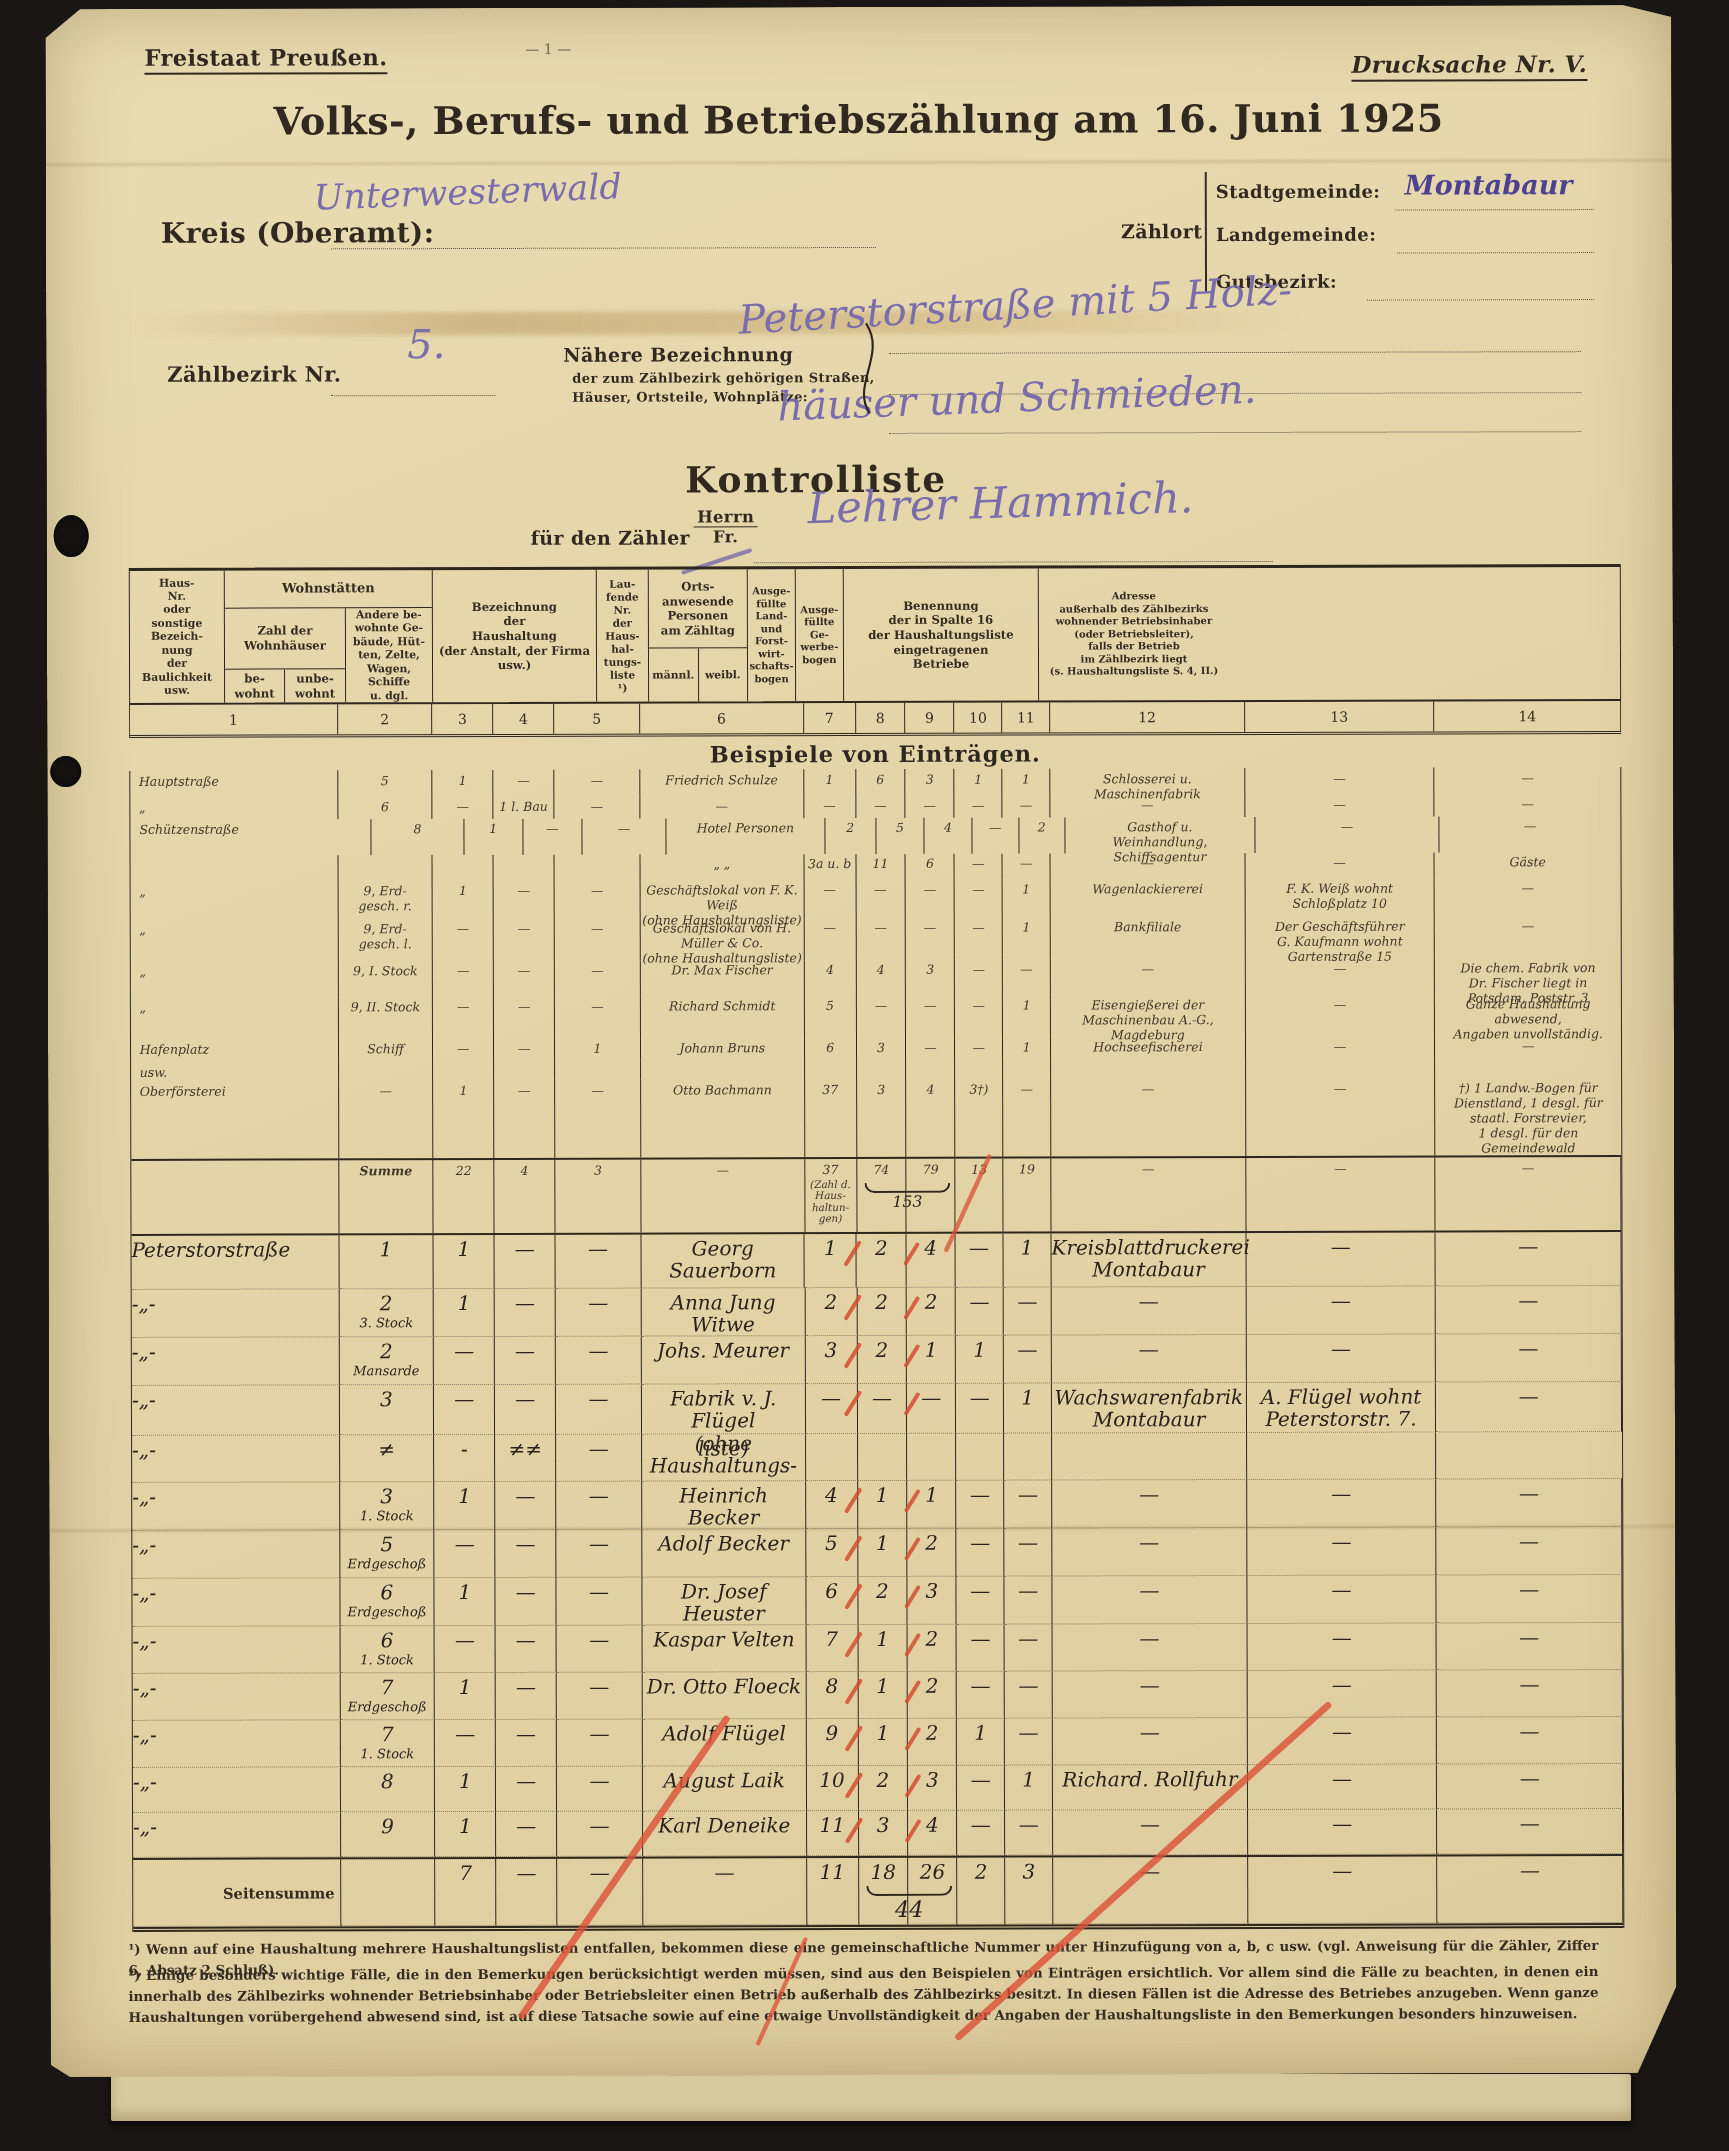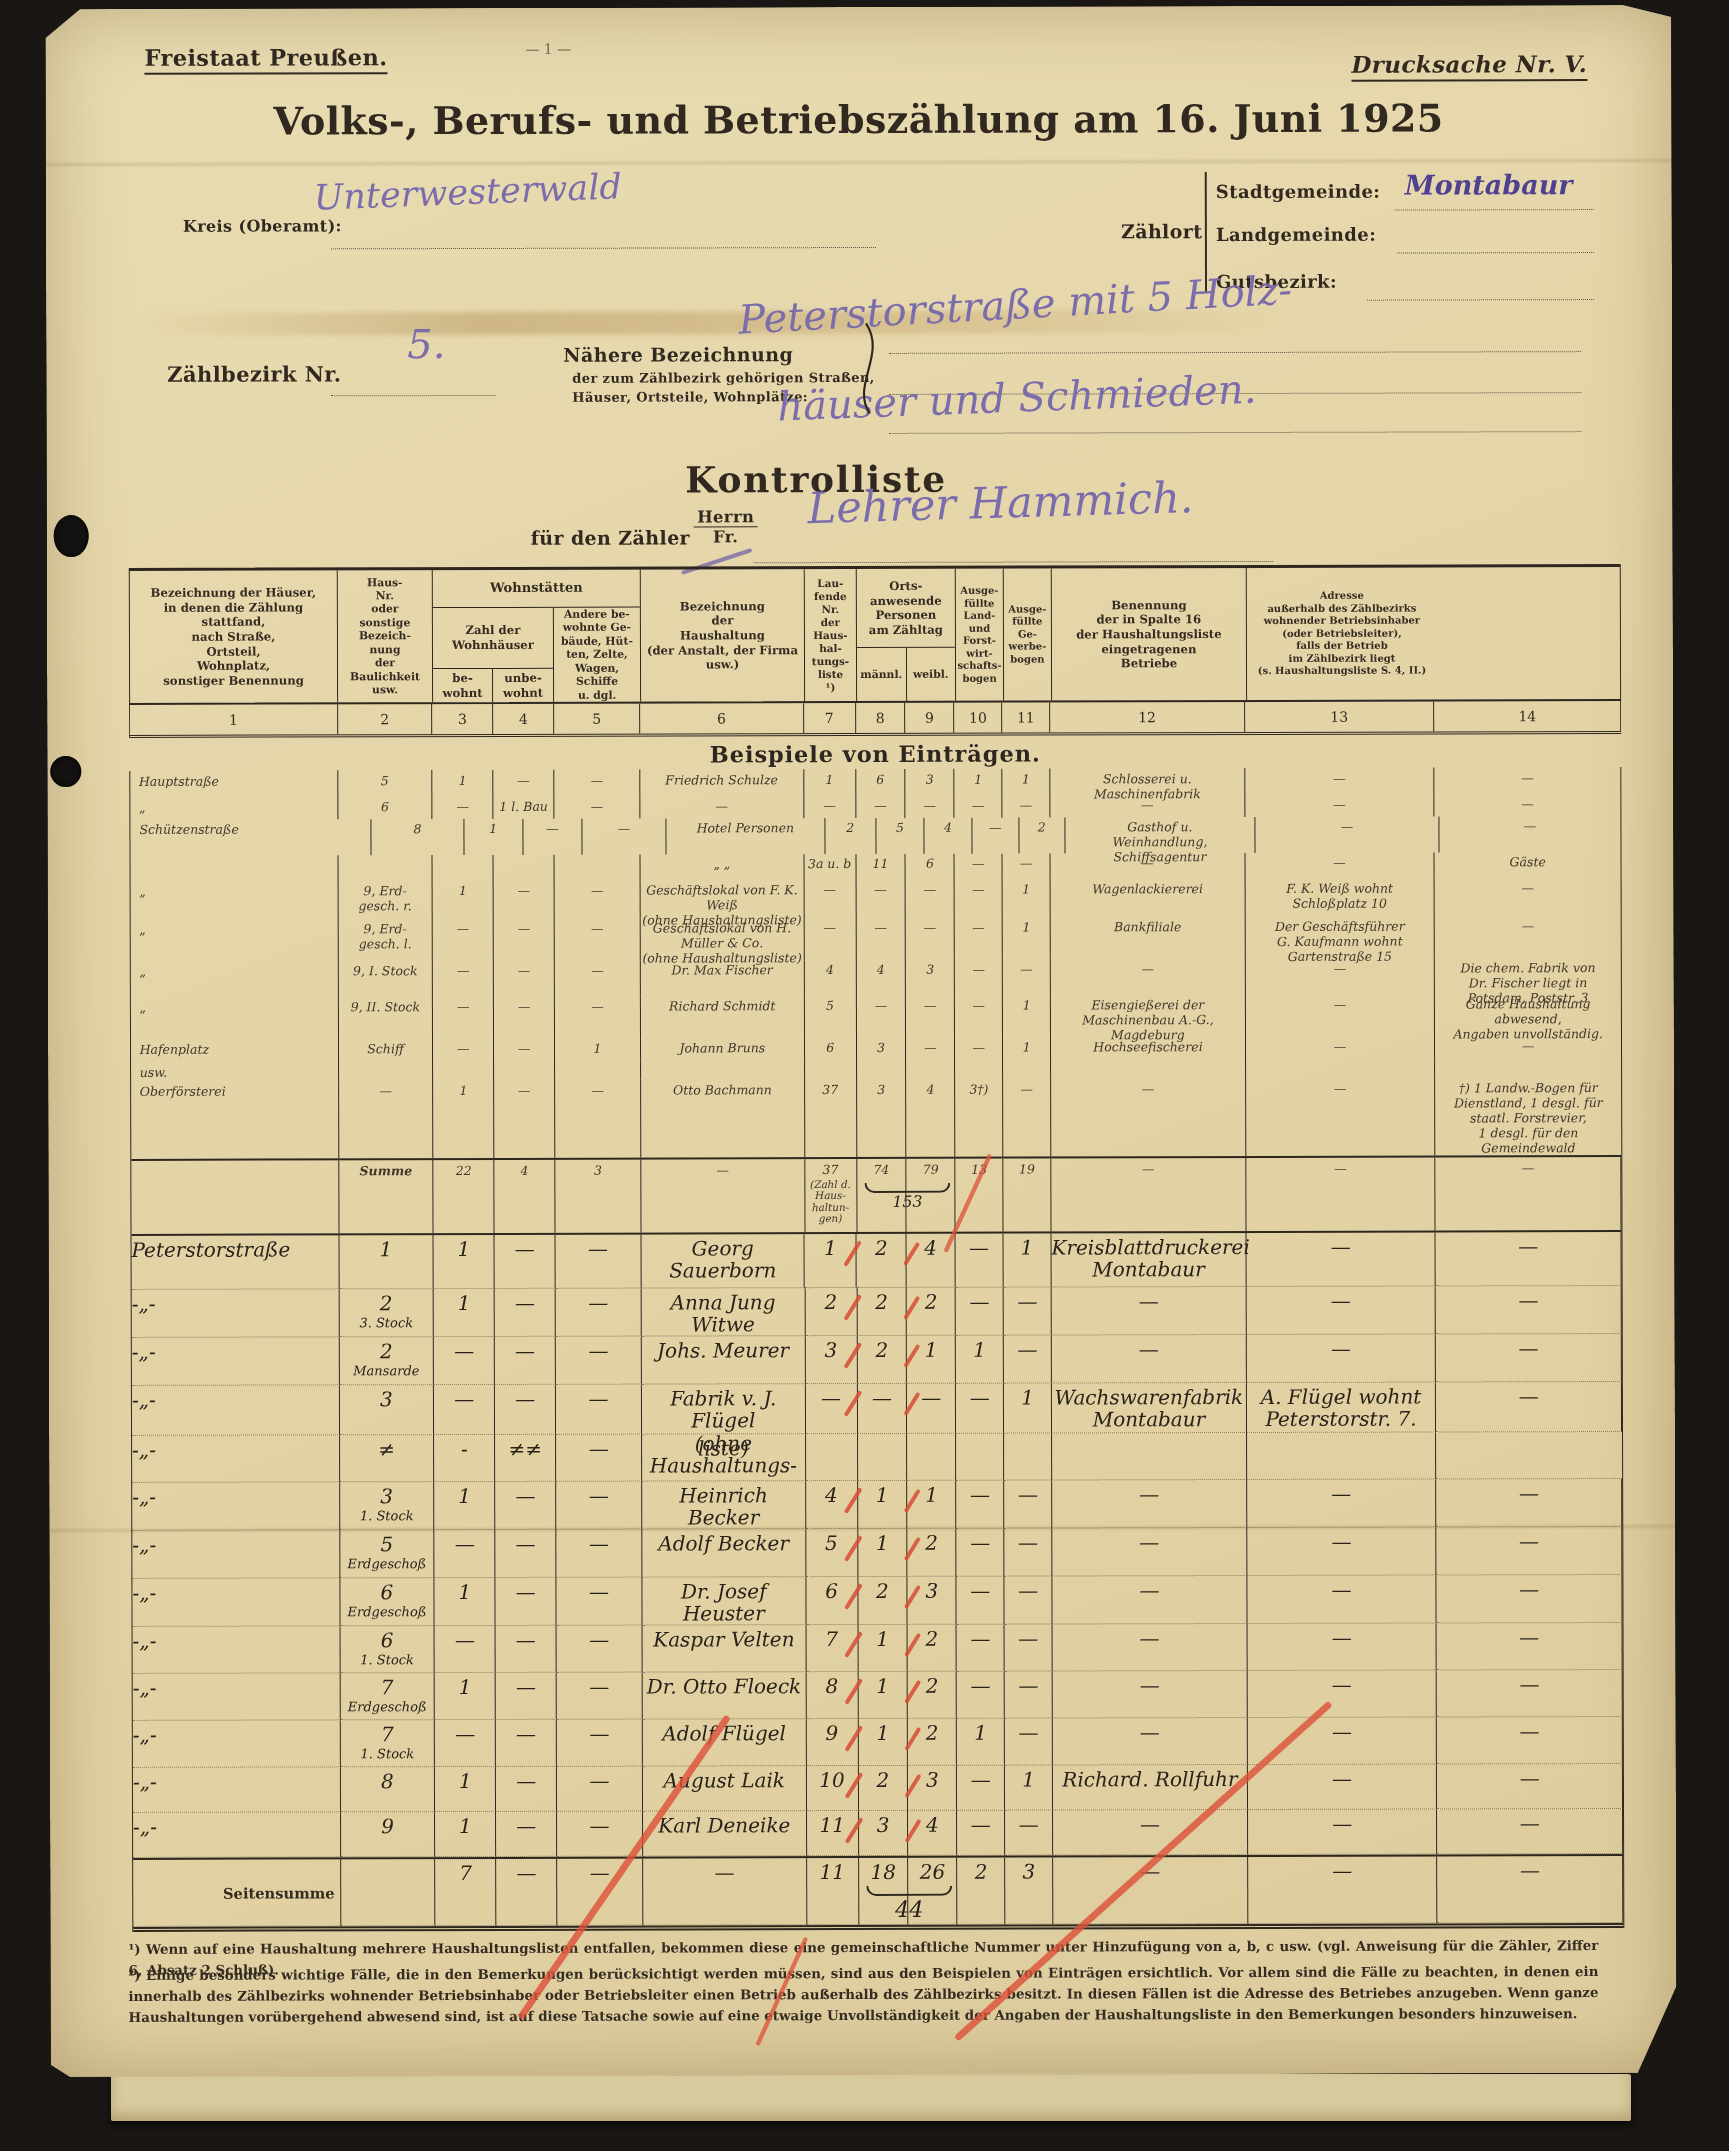--- a/index.html
+++ b/index.html
@@ -84,21 +84,21 @@
     <div class="stain" style="left:82px;top:304px;width:1176px;height:22.5px"></div>
     <div class="hole" style="left:7px;top:506px;width:35px;height:42px"></div>
     <div class="hole" style="left:2.6px;top:747px;width:31px;height:31px"></div>
 
     <div class="print fraktur underl" style="position:absolute;left:99px;top:36px;font-size:22.5px">Freistaat Preußen.</div>
     <div class="print" style="position:absolute;left:480px;top:33px;font-size:14px;color:#6e6353">— 1 —</div>
     <div class="print fraktur underl" style="position:absolute;left:1306px;top:45px;font-size:23px;font-style:italic">Drucksache Nr. V.</div>
 
     <div class="print fraktur" style="position:absolute;left:0;top:90px;width:1626px;text-align:center;font-size:38px">Volks-, Berufs- und Betriebszählung am 16. Juni 1925</div>
 
-    <div class="print fraktur" style="position:absolute;left:137px;top:208px;font-size:16px">Kreis (Oberamt):</div>
+    <div class="print fraktur" style="position:absolute;left:115px;top:208px;font-size:28px">Kreis (Oberamt):</div>
     <div class="dotline" style="left:285px;top:240px;width:545px"></div>
     <div class="purple" style="left:268px;top:164px;font-size:35px;transform:rotate(-2deg)">Unterwesterwald</div>
 
     <div class="print fraktur" style="position:absolute;left:1075px;top:214px;font-size:19px">Zählort</div>
     <div style="position:absolute;left:1159px;top:166px;width:1.7px;height:121px;background:#342b21"></div>
     <div class="print fraktur" style="position:absolute;left:1170px;top:175px;font-size:18px">Stadtgemeinde:</div>
     <div class="dotline" style="left:1349px;top:204px;width:199px"></div>
     <div class="purple purple-strong" style="left:1359px;top:164px;font-size:27px;font-weight:bold">Montabaur</div>
     <div class="print fraktur" style="position:absolute;left:1170px;top:218px;font-size:18px">Landgemeinde:</div>
     <div class="dotline" style="left:1351px;top:247px;width:197px"></div>
@@ -124,27 +124,20 @@
     <div style="position:absolute;left:647px;top:500px;text-align:center">
       <div class="print fraktur" style="font-size:16.4px;border-bottom:1.7px solid #312920;padding:0 3.5px">Herrn</div>
       <div class="print fraktur" style="font-size:16.4px;padding:0 3.5px">Fr.</div>
     </div>
     <div style="position:absolute;left:633px;top:552px;width:74px;height:4.3px;background:rgba(123,108,171,.8);transform:rotate(-18deg);border-radius:2.6px"></div>
     <div class="dotline" style="left:707px;top:555px;width:519px"></div>
     <div class="purple" style="left:761px;top:471px;font-size:43px;transform:rotate(-1.5deg);white-space:nowrap">Lehrer Hammich.</div>
 
     <div id="tablewrap">
       <div class="thead">
-        <div class="hc pre" style="width:208px">Bezeichnung der Häuser,
-in denen die Zählung
-stattfand,
-nach Straße,
-Ortsteil,
-Wohnplatz,
-sonstiger Benennung</div>
         <div class="hc pre" style="width:95px;font-size:10.8px">Haus-
 Nr.
 oder
 sonstige
 Bezeich-
 nung
 der
 Baulichkeit
 usw.</div>
         <div class="hc grp" style="width:208px;padding:0">

